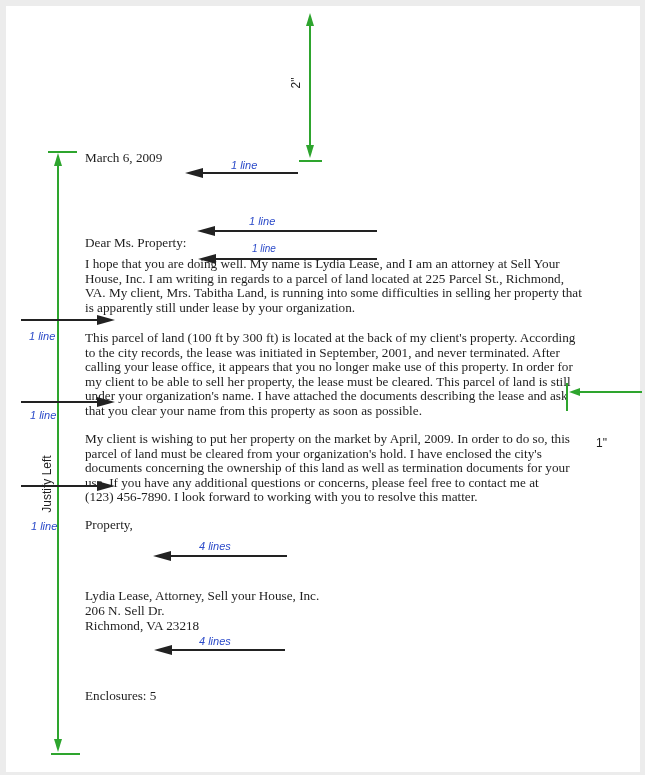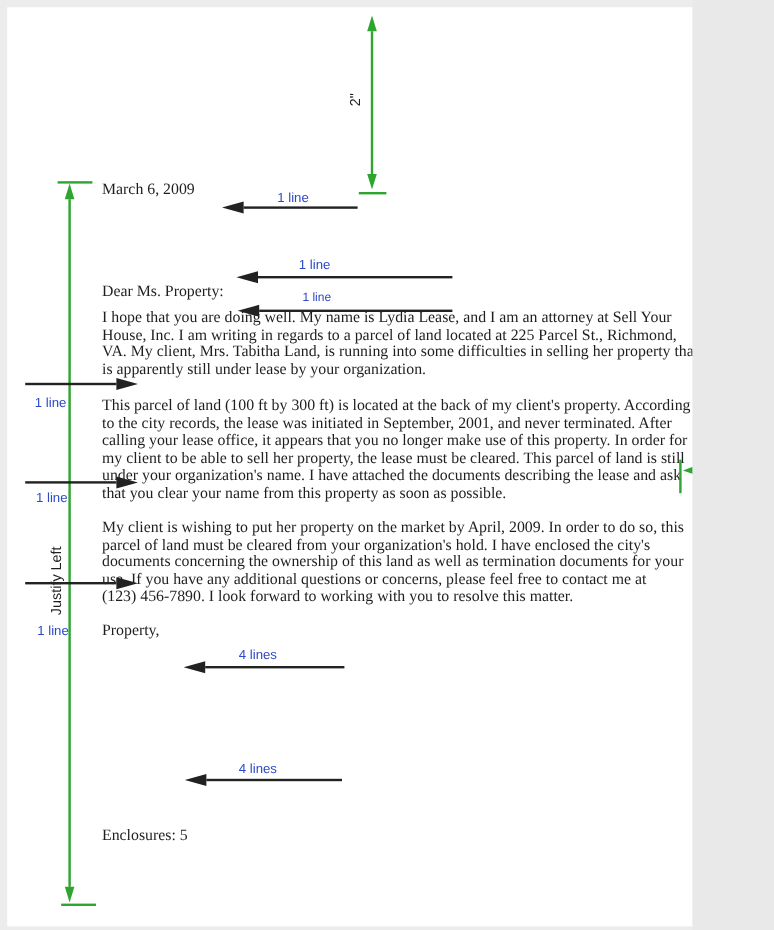--- a/index.html
+++ b/index.html
@@ -1,34 +1,34 @@
 <!DOCTYPE html>
 <html style="--measure-green: #2ea52e; --callout-blue: #2b4ac9; --arrow-black: #222222; --text-black: #1e1e1e;"><head>
 <meta charset="utf-8">
 <style>
   html,body{margin:0;padding:0;}
   body{background:#e9e9e9;font-family:"Liberation Sans",sans-serif;}
-  .stage{position:relative;width:577px;height:775px;background:#ececec;overflow:hidden;}
+  .stage{position:relative;width:645px;height:775px;background:#ececec;overflow:hidden;}
   .page{position:absolute;left:6px;top:6px;width:634px;height:766px;background:#ffffff;}
 
   
   .lt{position:absolute;left:85px;white-space:pre;font-family:"Liberation Serif",serif;
       font-size:13.2px;line-height:14.6px;color:var(--text-black,#1e1e1e);}
   .date{top:151px;}
   .address{top:180px;line-height:15px;}
   .salutation{top:236px;}
   .p1{top:257px;}
   .p2{top:331px;}
   .p3{top:432px;}
   .closing{top:518px;}
   .signature{top:588px;line-height:15px;}
   .enclosures{top:689px;}
 
   
-  .blabel{position:absolute;font-size:11px;color:var(--callout-blue,#2b4ac9);white-space:nowrap;}
+  .blabel{position:absolute;font-size:11px;color:var(--callout-blue,#2b4ac9);white-space:nowrap;font-style:italic;}
   .blabel.small{font-size:10px;}
   .klabel{position:absolute;font-size:12px;color:#1e1e1e;white-space:nowrap;}
   .rot{text-align:center;transform:rotate(-90deg);transform-origin:center center;}
 
   
   .arr{position:absolute;display:flex;align-items:center;height:10px;}
   .shaft{flex:1;height:2px;background:var(--arrow-black,#222);}
   .head-l{width:0;height:0;border-top:5px solid transparent;border-bottom:5px solid transparent;
           border-right:18px solid var(--arrow-black,#222);}
   .head-r{width:0;height:0;border-top:5px solid transparent;border-bottom:5px solid transparent;
@@ -63,20 +63,23 @@
 calling your lease office, it appears that you no longer make use of this property. In order for
 my client to be able to sell her property, the lease must be cleared. This parcel of land is still
 under your organization's name. I have attached the documents describing the lease and ask
 that you clear your name from this property as soon as possible.</div>
   <div class="lt p3">My client is wishing to put her property on the market by April, 2009. In order to do so, this
 parcel of land must be cleared from your organization's hold. I have enclosed the city's
 documents concerning the ownership of this land as well as termination documents for your
 use. If you have any additional questions or concerns, please feel free to contact me at
 (123) 456-7890. I look forward to working with you to resolve this matter.</div>
   <div class="lt closing">Property,</div>
+  <div class="lt signature">Lydia Lease, Attorney, Sell your House, Inc.
+206 N. Sell Dr.
+Richmond, VA 23218</div>
   <div class="lt enclosures">Enclosures: 5</div>
 
   <div class="varr" style="left:305px;top:13px;height:145px;">
     <div class="vhead-up"></div>
     <div class="vshaft"></div>
     <div class="vhead-down"></div>
   </div>
   <div class="gtick-h" style="left:299px;top:160px;width:23px;"></div>
   <div class="klabel rot" style="left:283px;top:76px;width:26px;">2"</div>
 

